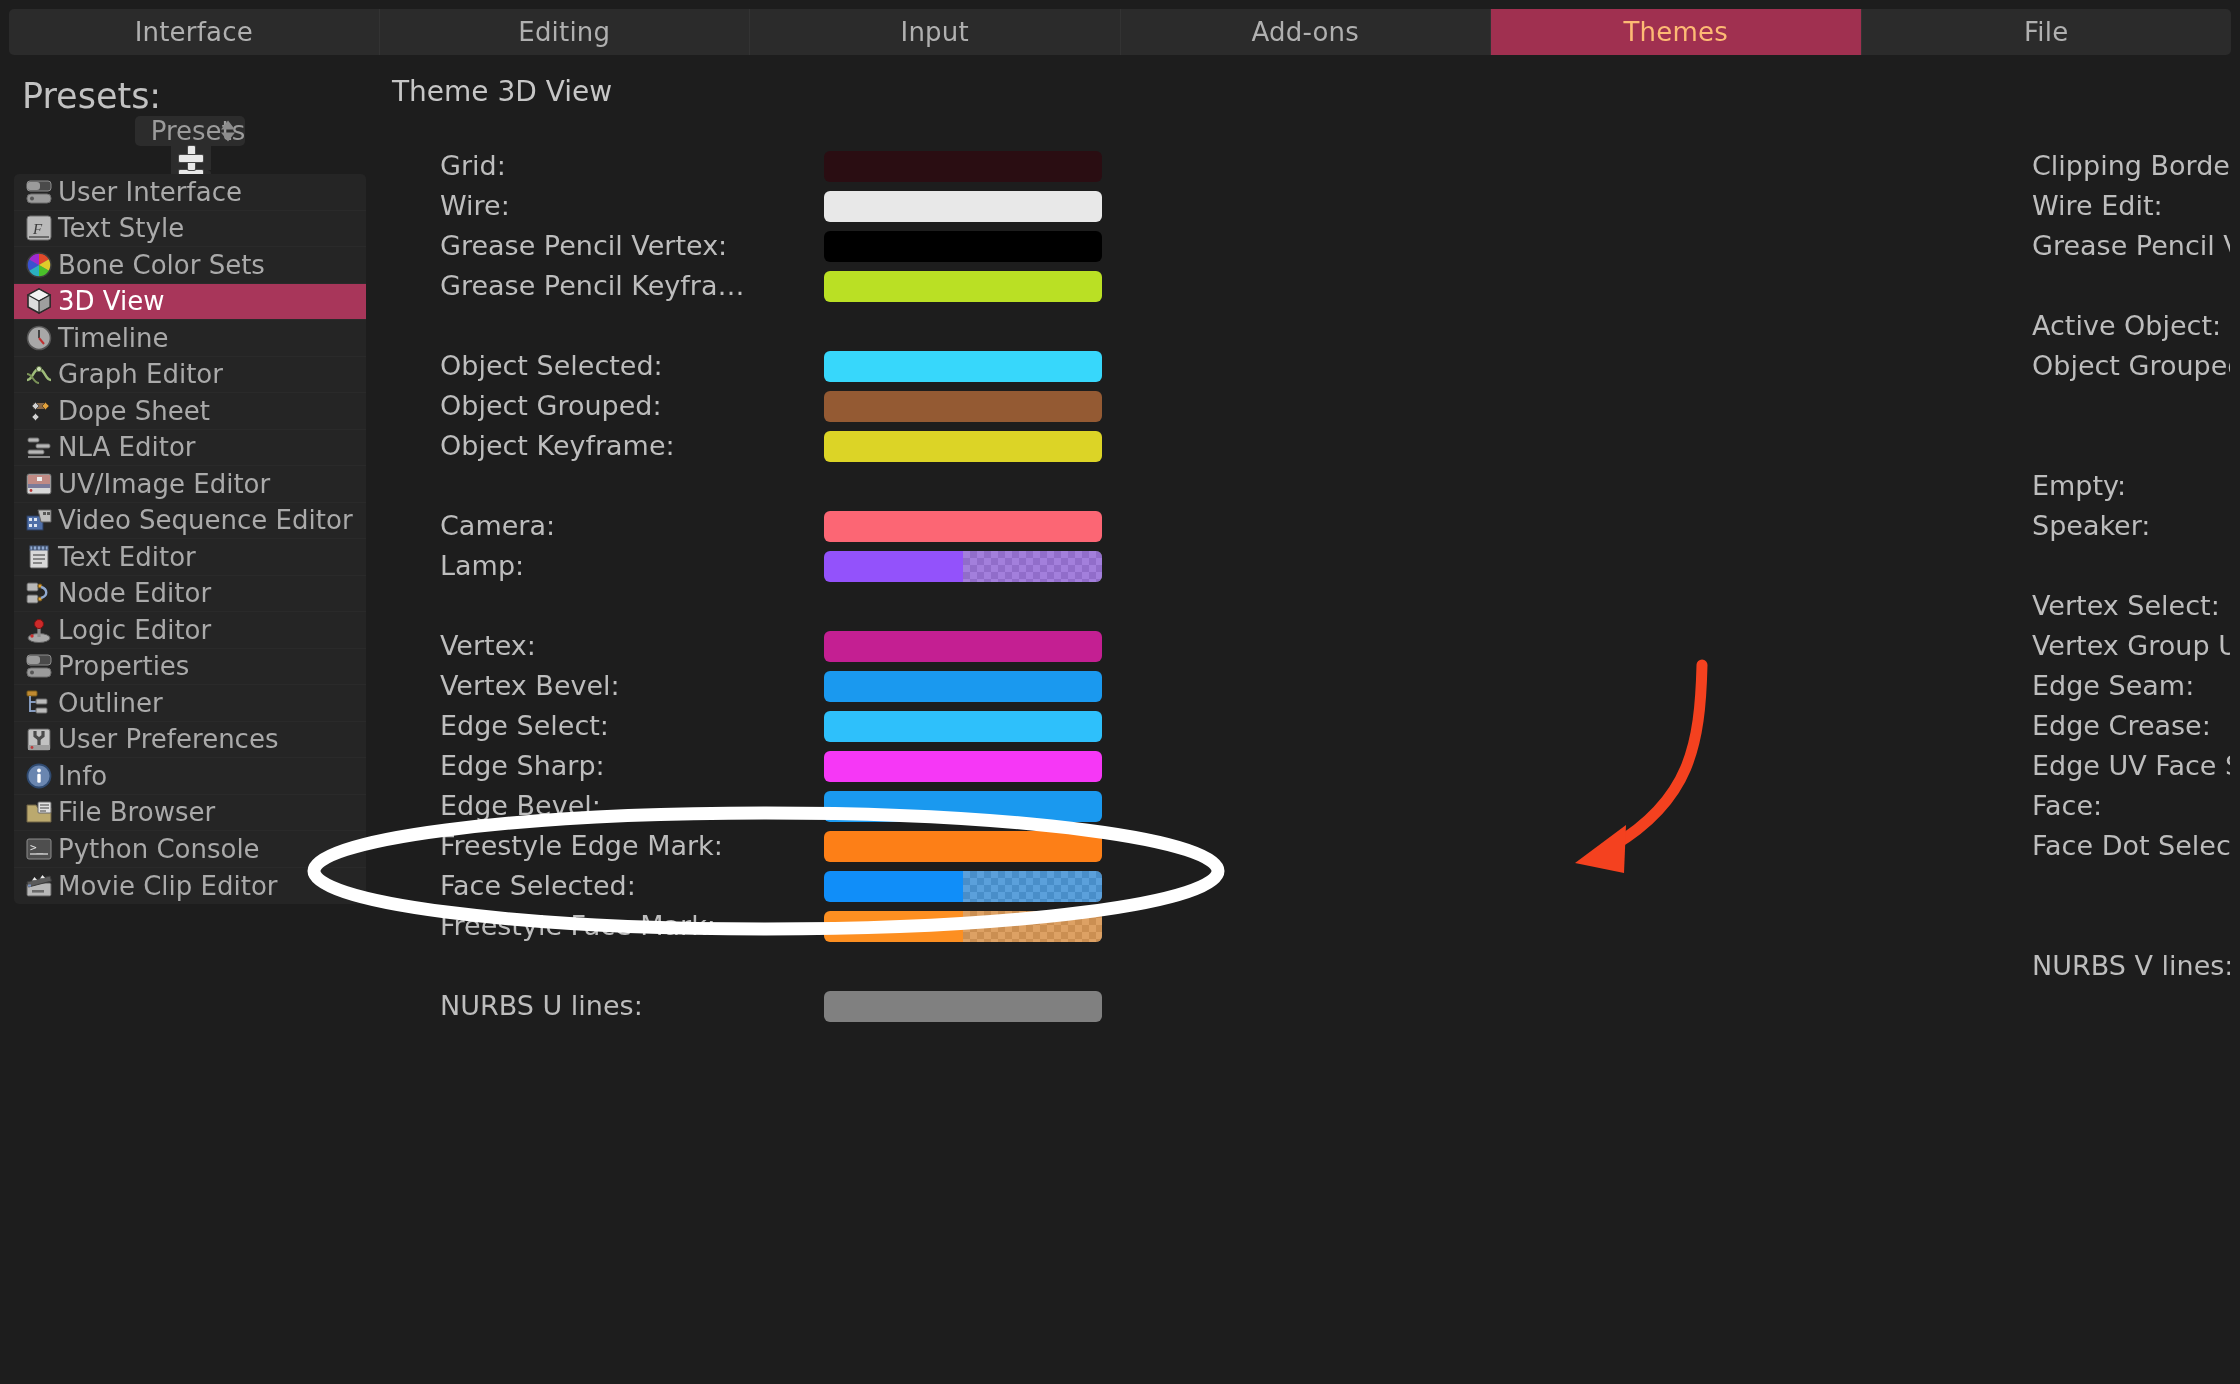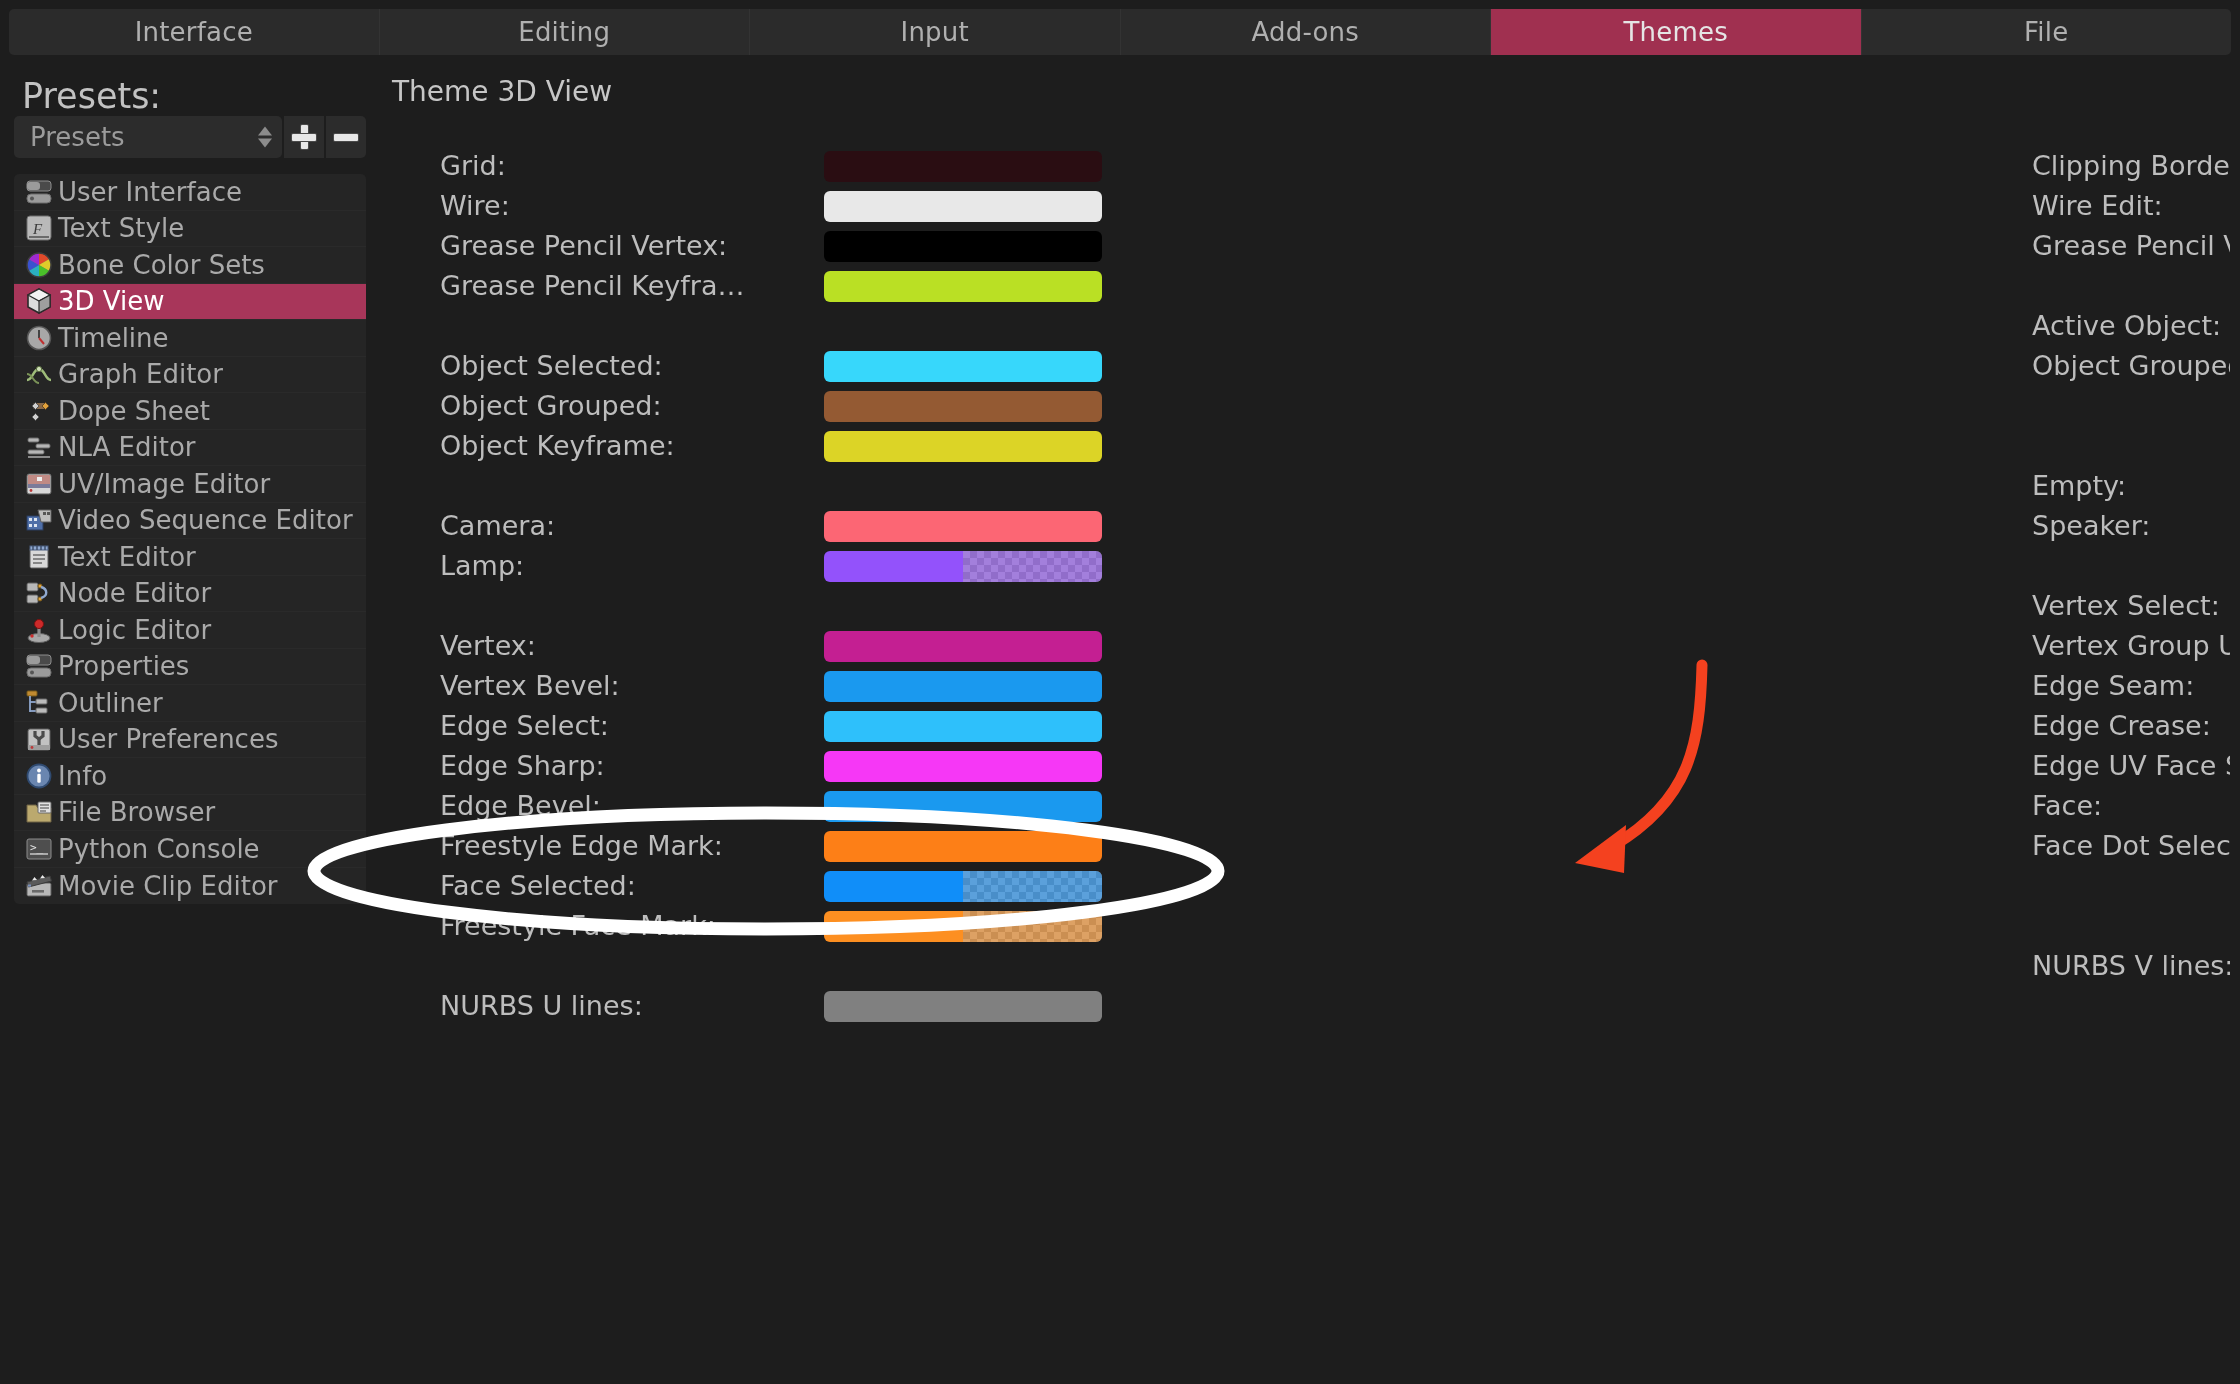--- a/index.html
+++ b/index.html
@@ -25,32 +25,32 @@
     flex: 1 1 0;
     display: flex; align-items: center; justify-content: center;
     font-size: 26px;
     color: #b0b0b0;
     letter-spacing: .2px;
     border-right: 1px solid #333;
     cursor: pointer;
     user-select: none;
   }
   .tab:last-child { border-right: none; }
-  .tab.active { background: #a03050; color: #e5e5e5; }
+  .tab.active { background: #a03050; color: #fdba74; }
 
   
   .sidebar { position: absolute; left: 0; top: 62px; width: 380px; height: 1322px; }
   .presets-label {
     position: absolute; left: 22px; top: 14px;
     font-size: 35px; color: #c2c2c2;
   }
   .presets-row {
     position: absolute; left: 14px; top: 54px;
     width: 352px; height: 42px;
-    display: flex; align-items: center;
+    display: flex; align-items: center; flex-direction: column;
   }
   .presets-dd {
     flex: 1 1 auto; height: 42px;
     background: #2c2c2c; border-radius: 5px;
     display: flex; align-items: center;
     padding-left: 16px;
     position: relative;
     cursor: pointer;
   }
   .presets-dd .ptext { font-size: 26px; color: #9b9b9b; }

